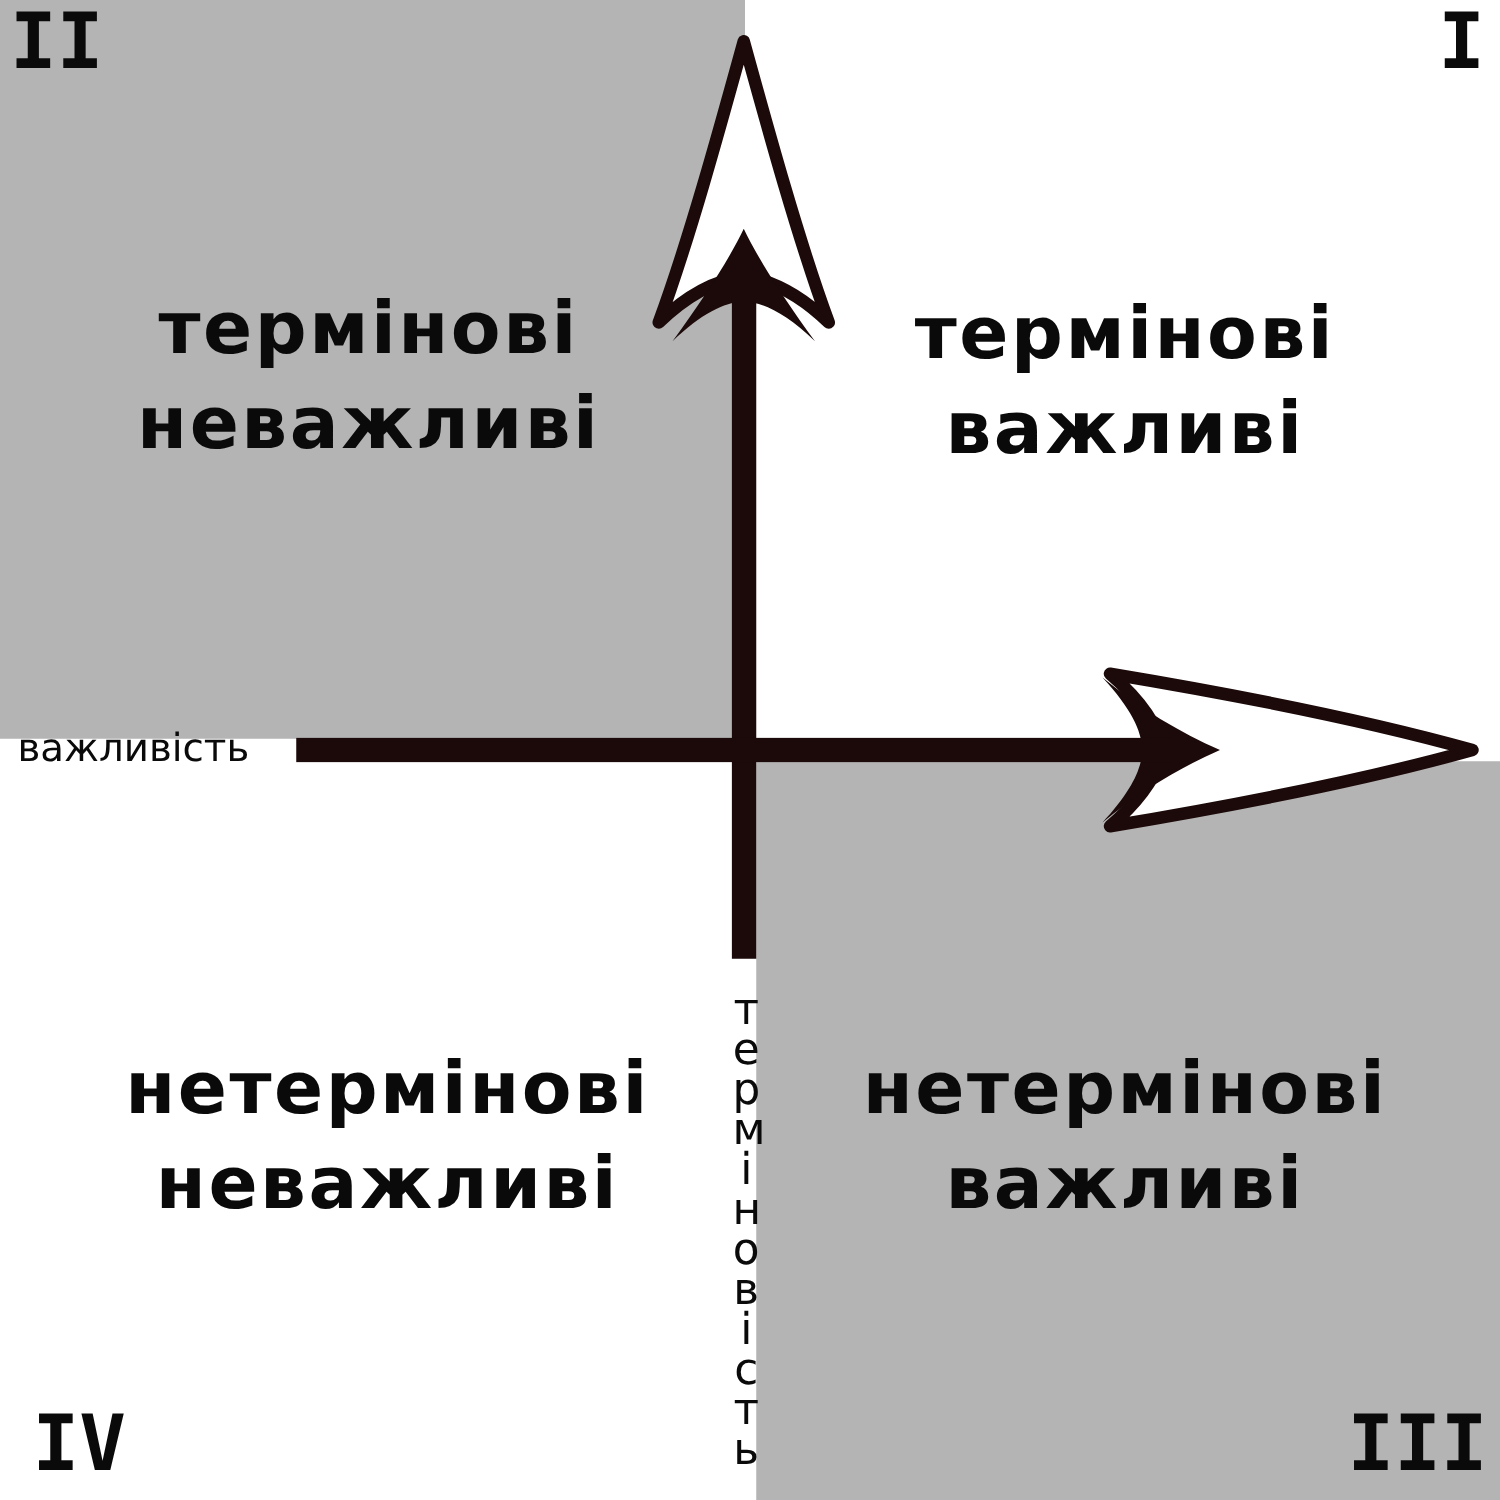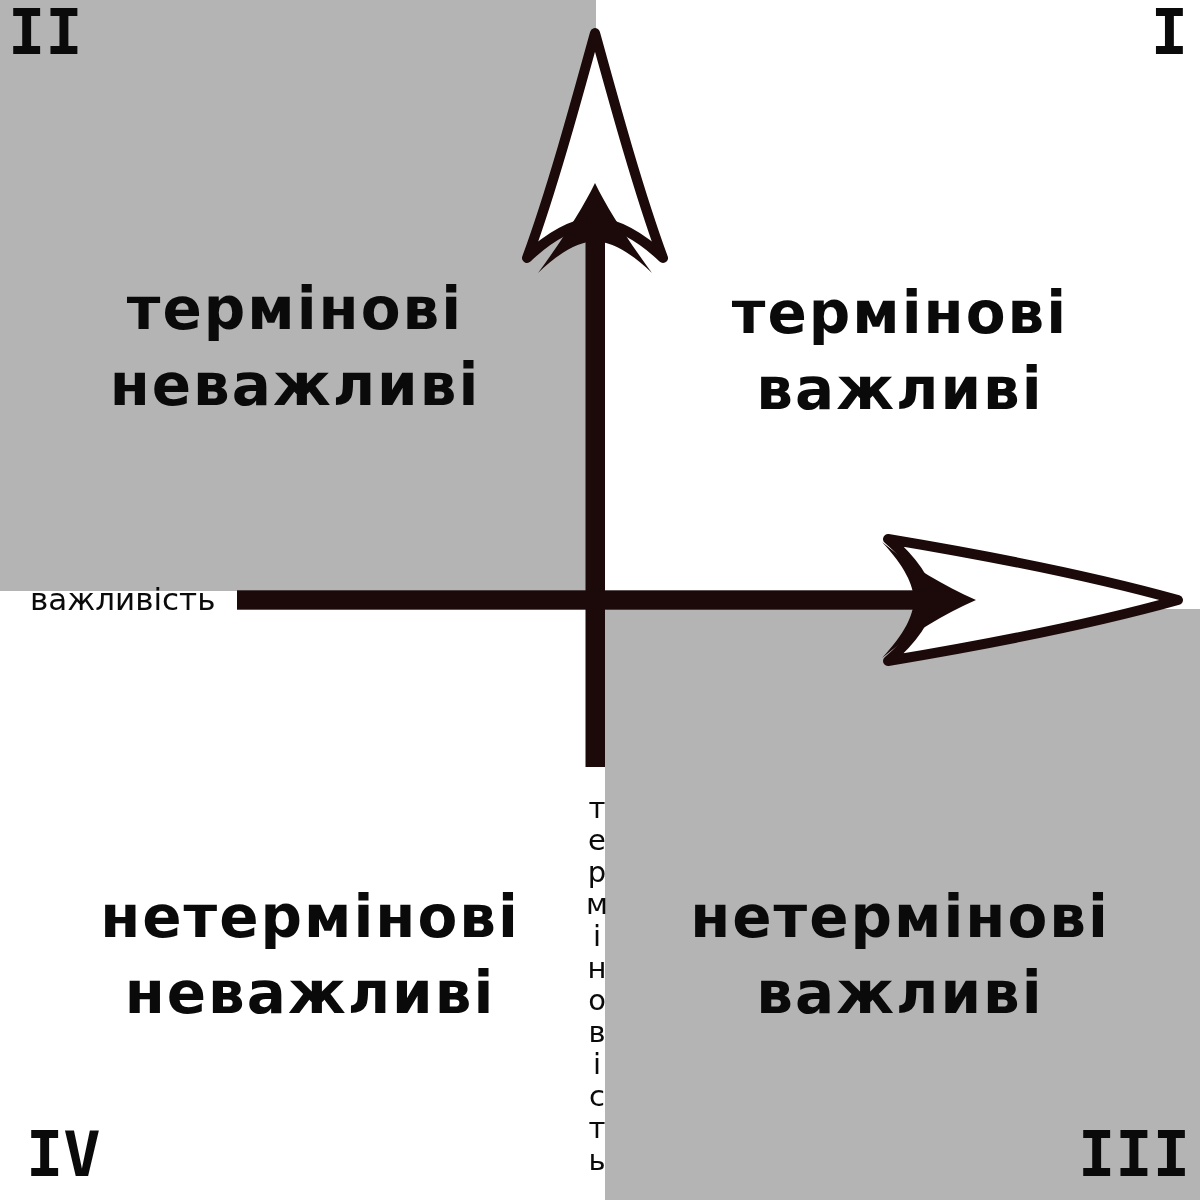--- a/index.html
+++ b/index.html
@@ -9,38 +9,38 @@
     font-family:"DejaVu Sans",sans-serif;
   }
   .canvas{position:relative;width:1200px;height:1200px;color:var(--text,#0a0a0a);}
 
   
   .bg{position:absolute;background:var(--quadrant-shade,#b4b4b4);}
   .bg.q2{left:0;top:0;width:596px;height:591px;}
   .bg.q3{left:605px;top:609px;width:595px;height:591px;}
 
   
-  .qlabel{position:absolute;text-align:center;font-weight:700;font-size:58px;line-height:76px;letter-spacing:2px;margin-top:47px;}
+  .qlabel{position:absolute;text-align:center;font-weight:700;font-size:58px;line-height:76px;letter-spacing:2px;}
   .qlabel.l2{left:20px;top:224px;width:550px;}
   .qlabel.l1{left:650px;top:228px;width:500px;}
   .qlabel.l4{left:35px;top:832px;width:550px;}
   .qlabel.l3{left:650px;top:832px;width:500px;}
 
   
   .numeral{position:absolute;font-family:"DejaVu Sans Mono",monospace;font-weight:700;font-size:62px;line-height:62px;}
   .numeral.n2{left:8px;top:2px;}
   .numeral.n1{right:12px;top:2px;text-align:right;}
   .numeral.n4{left:26px;top:1124px;}
   .numeral.n3{right:10px;top:1124px;}
 
   
-  .xlabel{position:absolute;left:30px;top:584px;font-size:31px;line-height:31px;}
+  .xlabel{position:absolute;left:14px;top:584px;font-size:31px;line-height:31px;}
   .ylabel{
     position:absolute;left:586px;top:792px;width:22px;
-    font-size:29px;line-height:32px;text-align:center;word-break:break-all;
+    font-size:35px;line-height:32px;text-align:center;word-break:break-all;
   }
 
   svg.axes{position:absolute;left:0;top:0;pointer-events:none;}
   .sil{fill:var(--background,#ffffff);stroke:var(--axis-arrow,#1c0a0a);stroke-width:10;stroke-linejoin:round;stroke-linecap:round;}
   .solid{fill:var(--axis-arrow,#1c0a0a);}
 </style>
 </head>
 <body>
 
 <div class="canvas">

